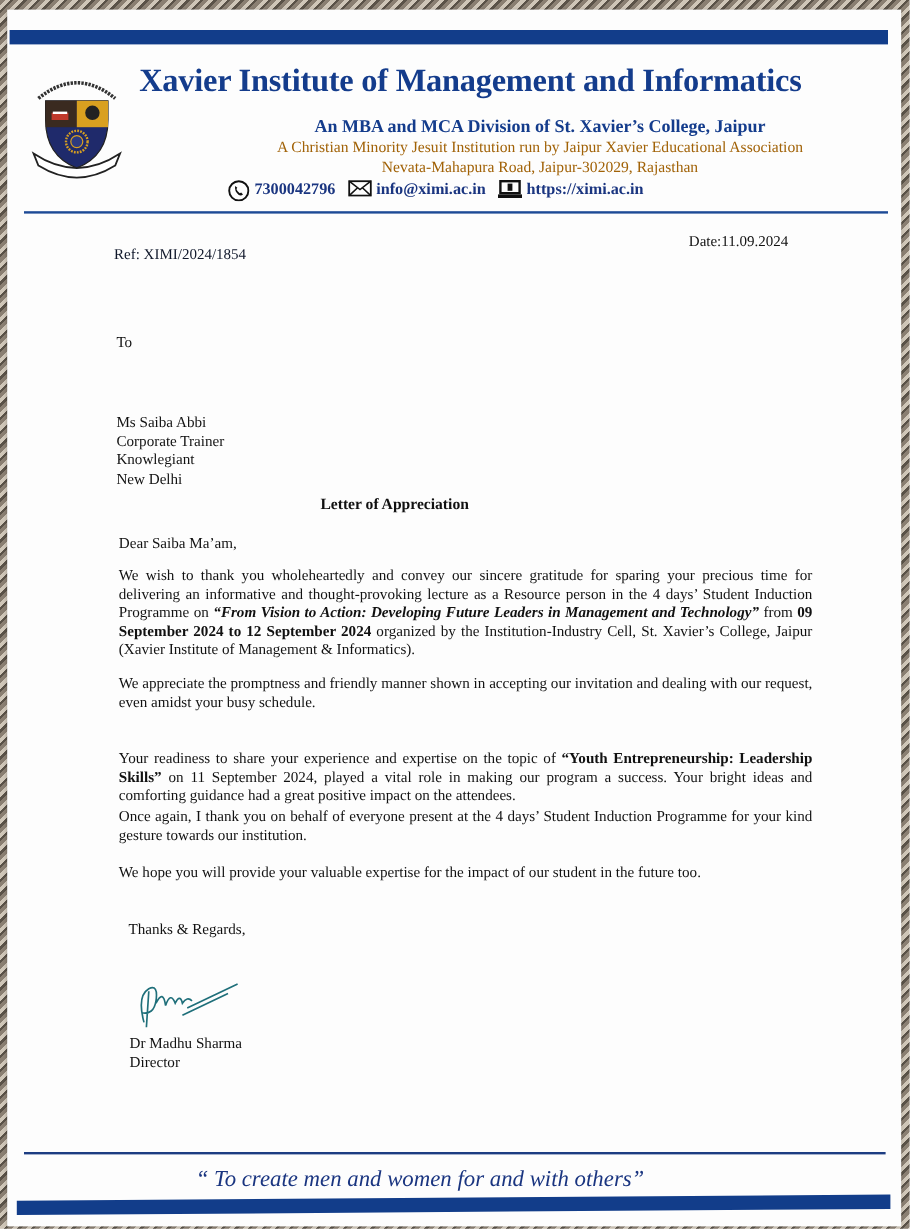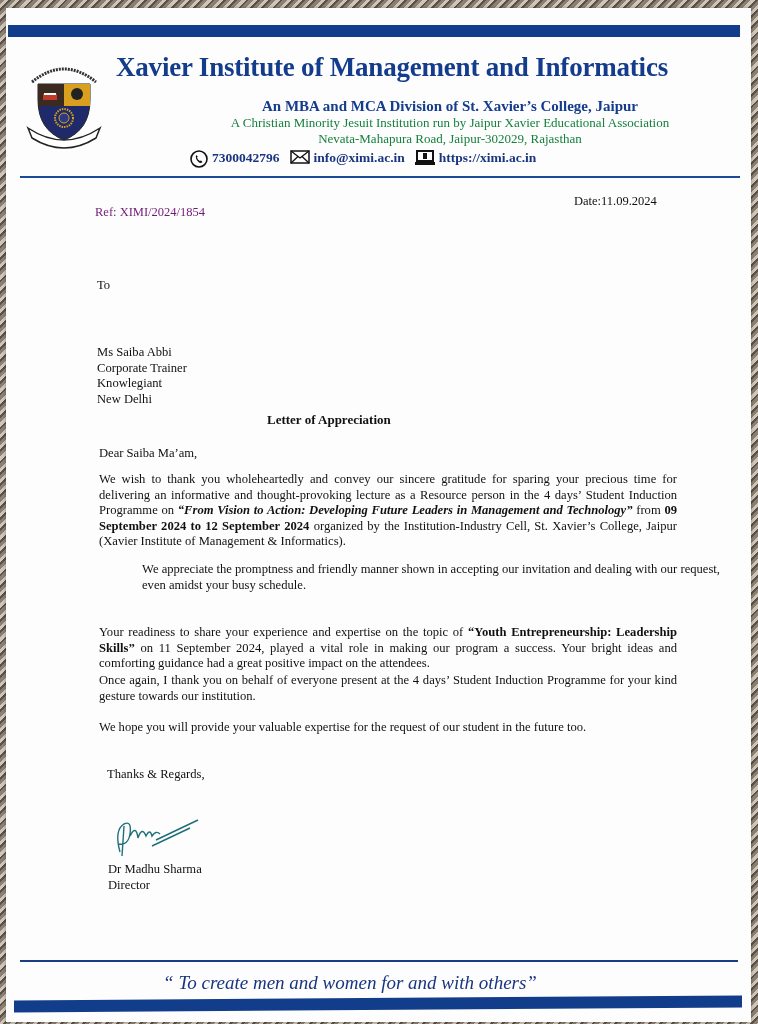--- a/index.html
+++ b/index.html
@@ -20,40 +20,40 @@
   .logo {
     position:absolute; left:24px; top:60px; width:80px; height:92px;
   }
   .title {
     position:absolute; left:116px; top:52px; width:600px;
     font-family:"Liberation Serif", serif; font-weight:bold;
     font-size:27px; color:#143c8c; letter-spacing:-0.2px; white-space:nowrap;
   }
   .header-lines { position:absolute; left:170px; top:86px; width:560px; text-align:center; }
   .subtitle { font-weight:bold; font-size:15px; color:#143c8c; line-height:17px; white-space:nowrap;margin-top:12px; }
-  .minority, .address { font-size:13px; color:#15803d; line-height:16px; white-space:nowrap; }
+  .minority, .address { font-size:13px; color:#a16207; line-height:16px; white-space:nowrap; }
   .affiliation { font-size:13px; font-style:italic; color:#1a3580; line-height:16px; white-space:nowrap; }
   .contact-row {
     position:absolute; left:190px; top:150px; height:20px; display:flex; align-items:flex-start; gap:4px;
     font-weight:bold; font-size:13.5px; color:#1a3580; white-space:nowrap;
   }
   .contact-row svg { display:block; }
   .header-rule {
     position:absolute; left:20px; top:176px; width:720px; height:2px; background:#1d4a96;
   }
-  .ref { position:absolute; left:95px; top:205px; font-size:12.5px; color:#701a75; }
+  .ref { position:absolute; left:95px; top:205px; font-size:12.5px; color:#0f172a; }
   .date { position:absolute; left:574px; top:194px; font-size:12.5px; color:#111; }
   .block { position:absolute; font-size:12.6px; color:#111; line-height:15.5px; }
   .to { left:97px; top:278px; }
   .addr { left:97px; top:309px;margin-top:36px; }
   .subject { left:267px; top:412px; font-weight:bold; font-size:13px; }
   .salutation { left:99px; top:446px; }
   .para { position:absolute; left:99px; width:578px; font-size:12.6px; color:#111; line-height:15.5px; text-align:justify; }
   .p1 { top:472px; }
-  .p2 { top:562px;margin-left:43px; }
+  .p2 { top:562px; }
   .p3 { top:625px; }
   .p4 { top:673px; }
   .p5 { top:720px; }
   .b { font-weight:bold; }
   .bi { font-weight:bold; font-style:italic; }
   .thanks { left:107px; top:767px; }
   .signature { position:absolute; left:112px; top:816px; width:90px; height:44px; }
   .signer { left:108px; top:862px; }
   .footer-rule {
     position:absolute; left:20px; top:960px; width:718px; height:2px; background:#1d3d82;
@@ -133,21 +133,21 @@
 <div class="block salutation">Dear Saiba Ma’am,</div>
 
 <div class="para p1"><span>We wish to thank you wholeheartedly and convey our sincere gratitude for sparing your precious time for delivering an informative and thought-provoking lecture as a Resource person in the 4 days’ Student Induction Programme on </span><span class="bi">“From Vision to Action: Developing Future Leaders in Management and Technology”</span><span> from </span><span class="b">09 September 2024 to 12 September 2024</span><span> organized by the Institution-Industry Cell, St. Xavier’s College, Jaipur (Xavier Institute of Management &amp; Informatics).</span></div>
 
 <div class="para p2">We appreciate the promptness and friendly manner shown in accepting our invitation and dealing with our request, even amidst your busy schedule.</div>
 
 <div class="para p3"><span>Your readiness to share your experience and expertise on the topic of </span><span class="b">“Youth Entrepreneurship: Leadership Skills”</span><span> on 11 September 2024, played a vital role in making our program a success. Your bright ideas and comforting guidance had a great positive impact on the attendees.</span></div>
 
 <div class="para p4">Once again, I thank you on behalf of everyone present at the 4 days’ Student Induction Programme for your kind gesture towards our institution.</div>
 
-<div class="para p5">We hope you will provide your valuable expertise for the request of our student in the future too.</div>
+<div class="para p5">We hope you will provide your valuable expertise for the impact of our student in the future too.</div>
 
 <div class="block thanks">Thanks &amp; Regards,</div>
 
 <svg class="signature" viewBox="0 0 90 44">
   <path d="M8 36 Q2 14 12 8 Q20 4 18 18 Q16 30 6 28 M12 10 L10 40 M18 20 Q24 8 26 22 Q30 10 34 20 Q38 12 40 20 Q44 14 48 18 M44 24 L86 4 M40 30 L78 12" fill="none" stroke="#1f6f7a" stroke-width="1.4"></path>
 </svg>
 
 <div class="block signer">
   <div>Dr Madhu Sharma</div>
   <div>Director</div>

